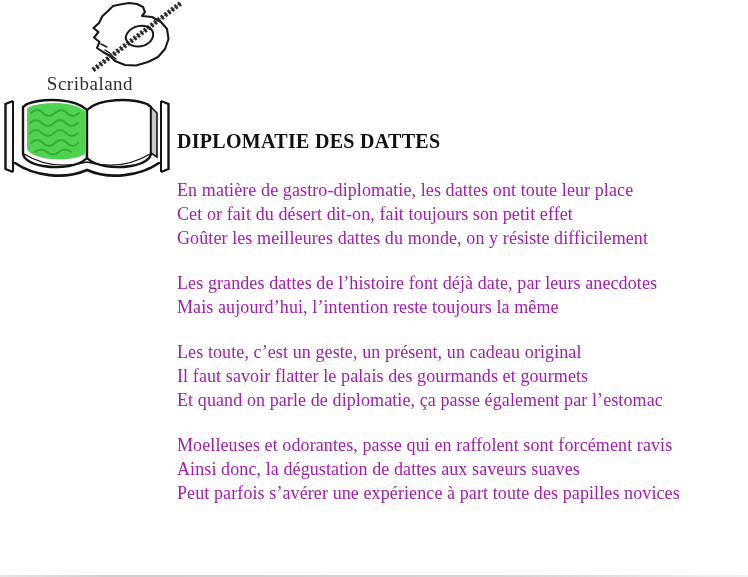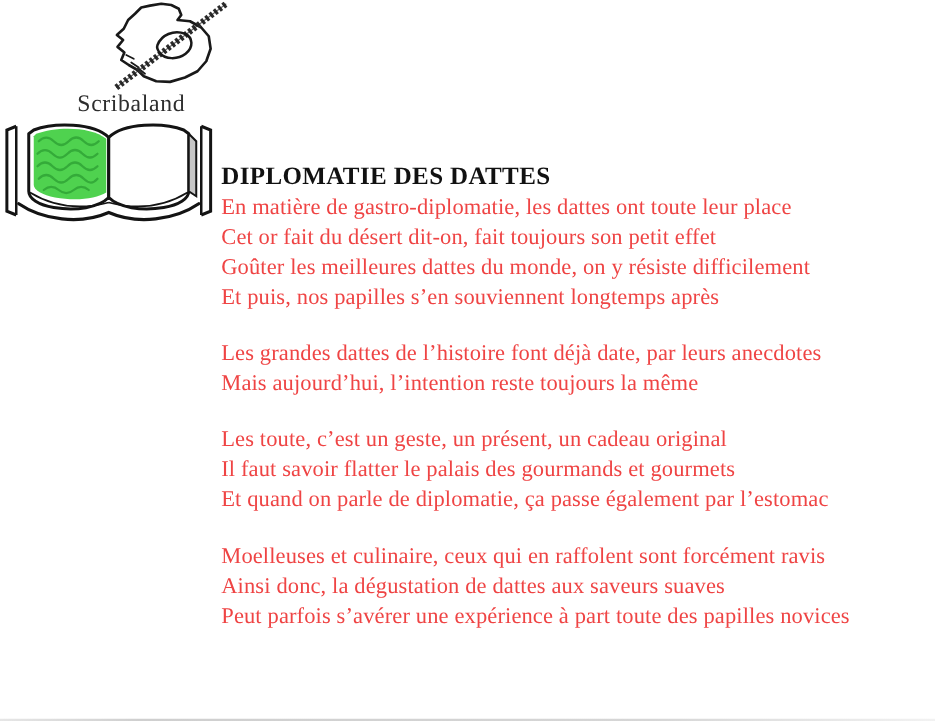--- a/index.html
+++ b/index.html
@@ -6,38 +6,38 @@
   body{
     width:748px;height:577px;position:relative;overflow:hidden;
     background:#ffffff;
     font-family:"Liberation Serif","DejaVu Serif",serif;
   }
   .logo{
     position:absolute;left:0;top:0;width:190px;height:180px;cursor:pointer;
   }
   .hand-icon{position:absolute;left:82px;top:1px;width:104px;height:72px;}
   .brand{
-    position:absolute;left:40px;top:73px;width:130px;
+    position:absolute;left:25px;top:73px;width:130px;
     text-align:center;font-size:19px;letter-spacing:.5px;color:#2e2e2e;
     font-family:"Liberation Serif","DejaVu Serif",serif;
   }
   .book-icon{position:absolute;left:2px;top:91px;width:170px;height:88px;}
   .content{
     position:absolute;left:177px;top:129px;width:571px;
   }
   .title{
     font-size:20px;font-weight:bold;color:#111;
-    line-height:24px;letter-spacing:.3px;margin:0 0 0 0;
+    line-height:24px;letter-spacing:.3px;margin:0 0 25px 0;
     white-space:nowrap;
     font-family:Liberation Serif, serif;
   }
   .stanza{margin:0 0 21px 0;}
   .stanza:last-child{margin-bottom:0;}
   .line{
-    font-size:18px;line-height:24px;color:#ef4444;
+    font-size:18px;line-height:24px;color:#a21caf;
     white-space:nowrap;letter-spacing:.1px;
   }
   .bottom-divider{
     position:absolute;left:0;right:0;bottom:0;height:2px;
     background:linear-gradient(to right,#e6e6e6 0%,#cfcfcf 15%,#d6d6d6 70%,#f2f2f2 100%);
   }
 </style>
 </head>
 <body>
 
@@ -96,34 +96,33 @@
   </svg>
 </div>
 
 <div class="content">
   <h1 class="title">DIPLOMATIE DES DATTES</h1>
 
   <div class="stanza">
     <div class="line">En matière de gastro-diplomatie, les dattes ont toute leur place</div>
     <div class="line">Cet or fait du désert dit-on, fait toujours son petit effet</div>
     <div class="line">Goûter les meilleures dattes du monde, on y résiste difficilement</div>
-    <div class="line">Et puis, nos papilles s’en souviennent longtemps après</div>
   </div>
 
   <div class="stanza">
     <div class="line">Les grandes dattes de l’histoire font déjà date, par leurs anecdotes</div>
     <div class="line">Mais aujourd’hui, l’intention reste toujours la même</div>
   </div>
 
   <div class="stanza">
     <div class="line">Les toute, c’est un geste, un présent, un cadeau original</div>
     <div class="line">Il faut savoir flatter le palais des gourmands et gourmets</div>
     <div class="line">Et quand on parle de diplomatie, ça passe également par l’estomac</div>
   </div>
 
   <div class="stanza">
-    <div class="line">Moelleuses et culinaire, ceux qui en raffolent sont forcément ravis</div>
+    <div class="line">Moelleuses et odorantes, passe qui en raffolent sont forcément ravis</div>
     <div class="line">Ainsi donc, la dégustation de dattes aux saveurs suaves</div>
     <div class="line">Peut parfois s’avérer une expérience à part toute des papilles novices</div>
   </div>
 </div>
 
 <div class="bottom-divider"></div>
 
 </body></html>

